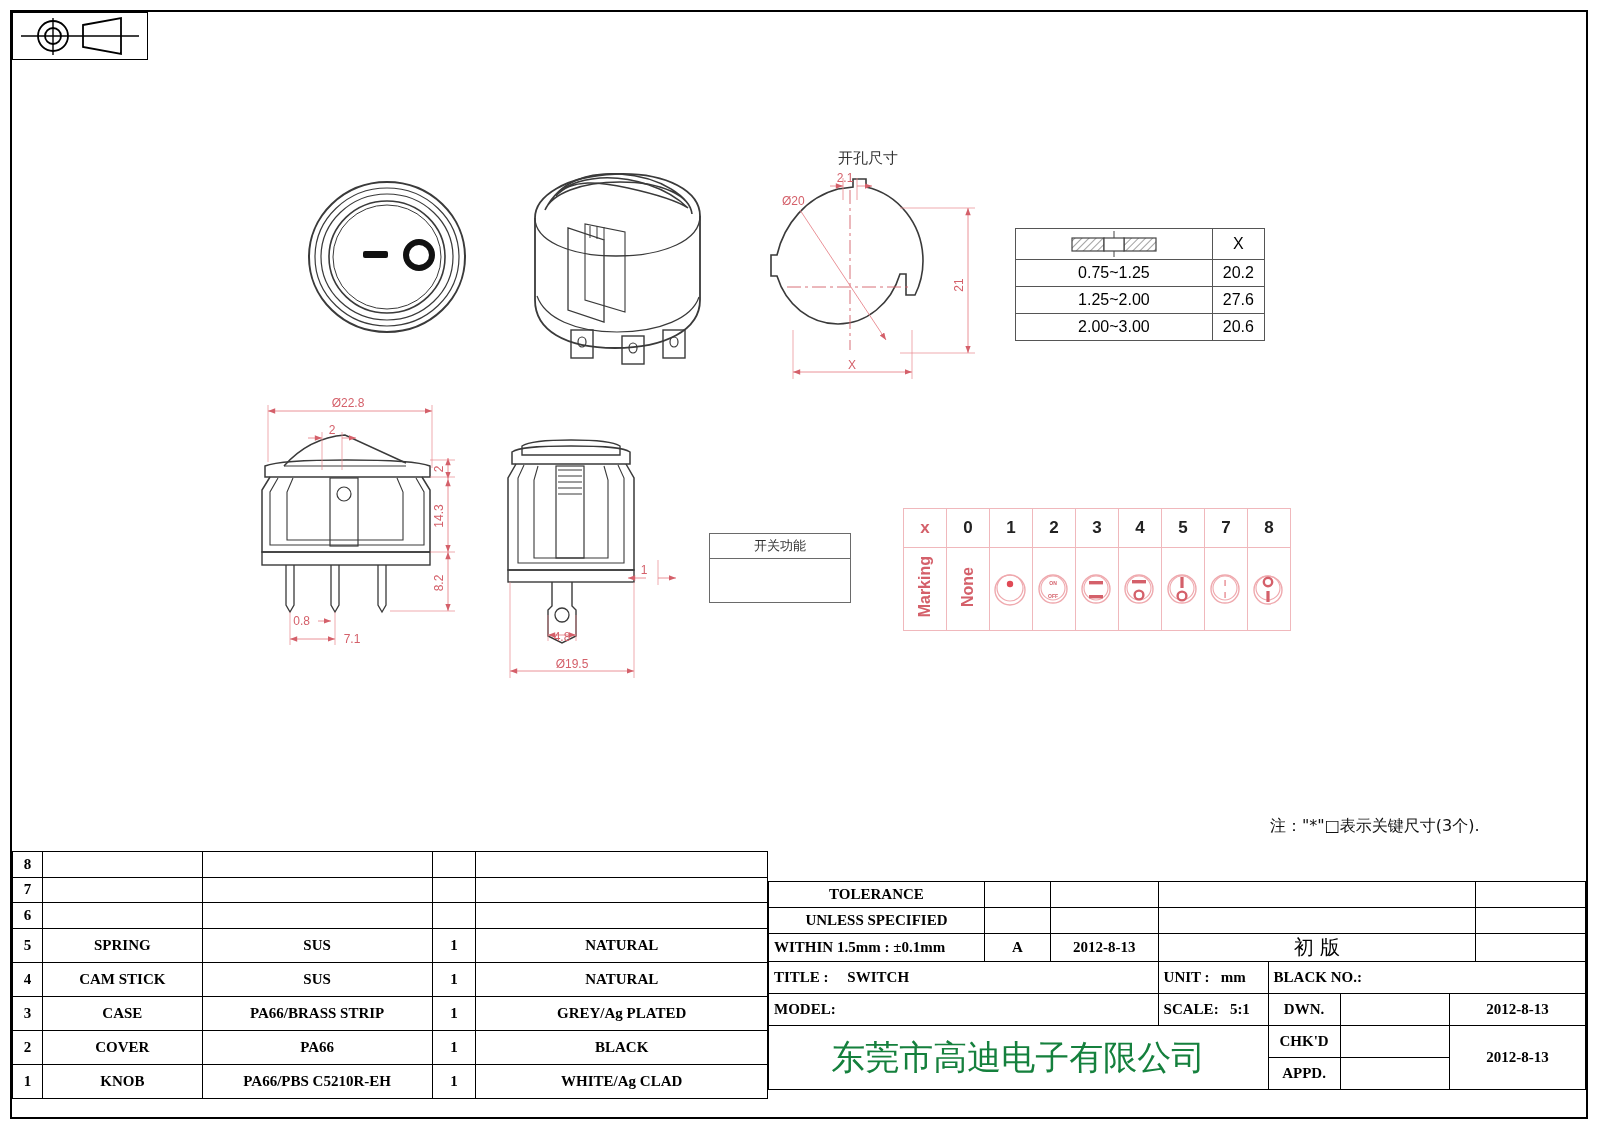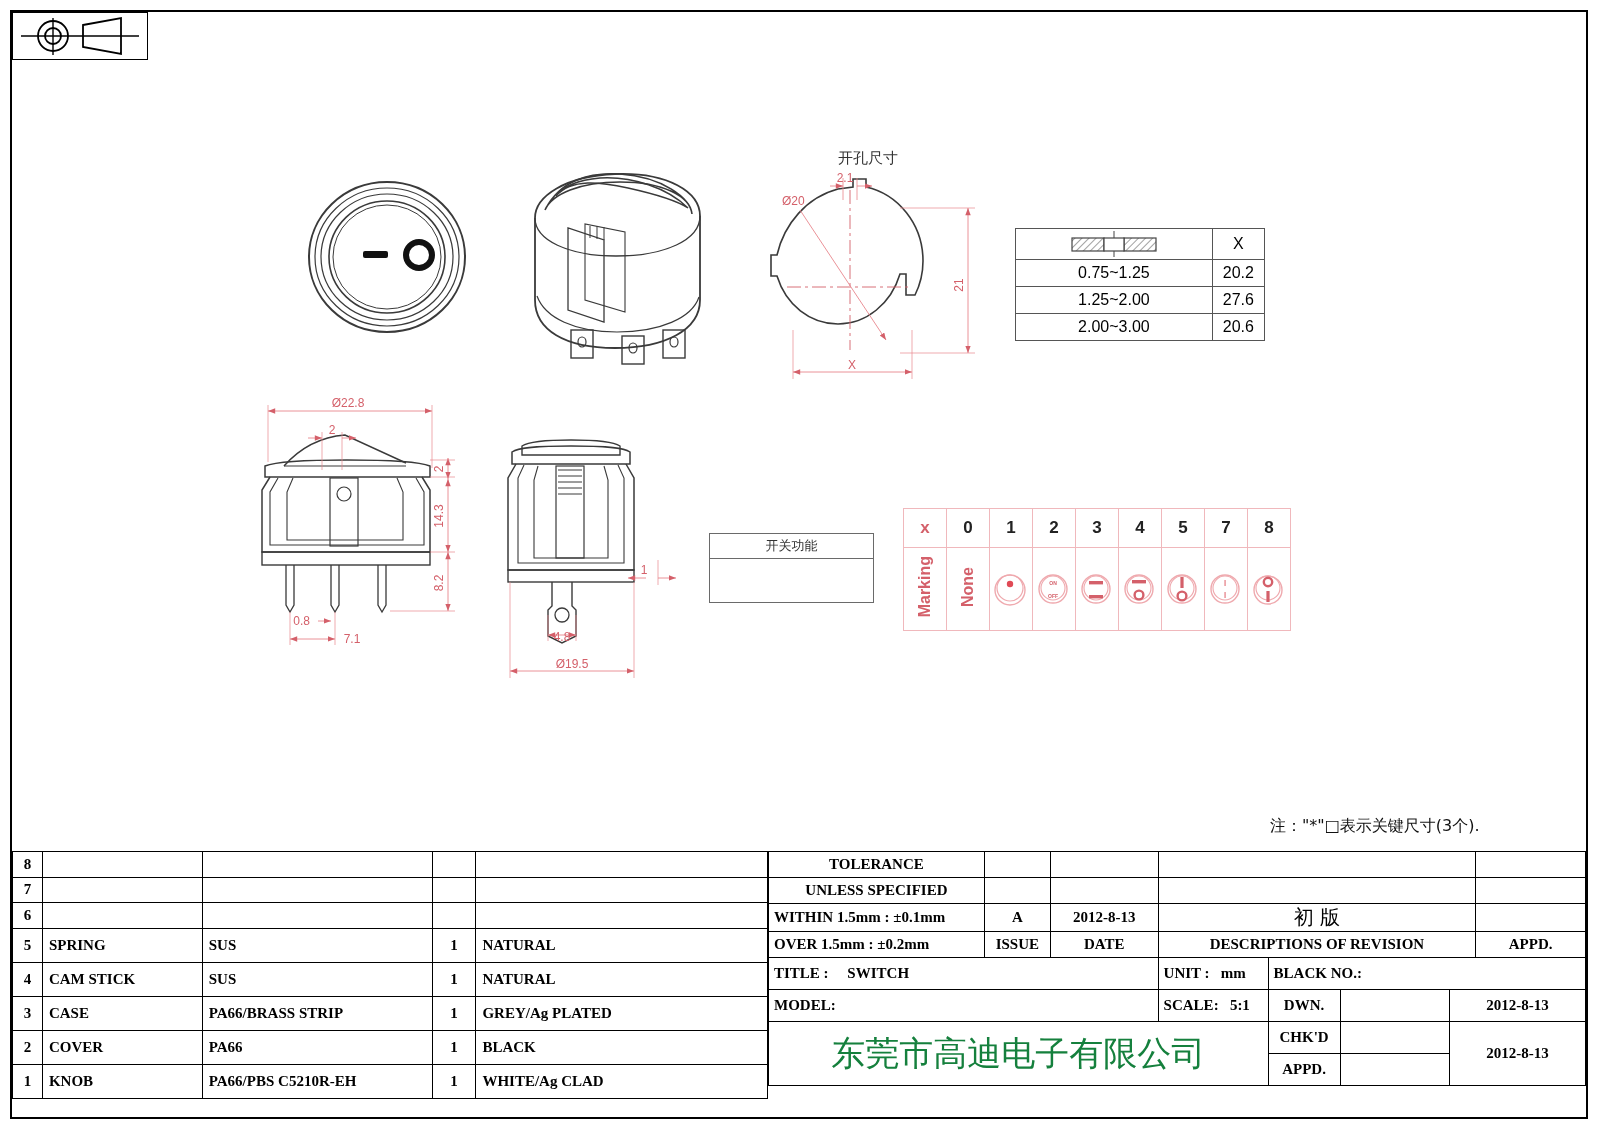--- a/index.html
+++ b/index.html
@@ -19,35 +19,35 @@
   .dimtable td.hd{height:30px;}
   
   .marktable{position:absolute;left:903px;top:508px;border-collapse:collapse;}
   .marktable td{border:1px solid #f0b8bc;width:42px;height:38px;text-align:center;vertical-align:middle;
                 font-family:"Liberation Sans",sans-serif;font-size:17px;font-weight:bold;color:#222;padding:0;}
   .marktable td.lbl{color:#d4606a;}
   .marktable tr.mk td{height:82px;}
   .vert{writing-mode:vertical-rl;transform:rotate(180deg);font-weight:bold;color:#d4606a;
         font-family:"Liberation Sans",sans-serif;font-size:16px;display:inline-block;}
   
-  .fnbox{position:absolute;left:709px;top:533px;width:165px;height:70px;border:1px solid #6a6a6a;box-sizing:border-box;background:#fff;}
+  .fnbox{position:absolute;left:709px;top:533px;width:142px;height:70px;border:1px solid #6a6a6a;box-sizing:border-box;background:#fff;}
   .fnbox .fh{height:24px;border-bottom:1px solid #6a6a6a;text-align:center;font-family:"DejaVu Sans",sans-serif;
              font-size:13px;color:#333;line-height:24px;}
   
   .note{position:absolute;left:1270px;top:816px;font-family:"DejaVu Sans",sans-serif;font-size:16px;color:#111;white-space:nowrap;}
   
   .tb{position:absolute;left:12px;top:851px;width:1574px;height:268px;}
   .tb table{border-collapse:collapse;}
   .parts{position:absolute;left:0;top:0;width:756px;border-collapse:collapse;
          font-family:"Liberation Serif",serif;font-weight:bold;font-size:15px;}
-  .parts td{border:1px solid #000;height:25.5px;padding:8px 6px;box-sizing:border-box;white-space:nowrap;}
+  .parts td{border:1px solid #000;height:25.5px;padding:8px 6px;box-sizing:border-box;white-space:nowrap;text-align:center;}
   .parts td.c{text-align:center;padding:0;}
   .cNo{width:30px;} .cPart{width:160px;} .cMat{width:230px;} .cQty{width:44px;} .cFin{width:292px;}
   .rblk{position:absolute;left:756px;top:0;width:818px;}
-  .rblk table{width:818px;border-collapse:collapse;font-family:"Liberation Serif",serif;font-weight:bold;font-size:15px;}
+  .rblk table{width:818px;border-collapse:collapse;font-family:"Liberation Serif",serif;font-weight:bold;font-size:15px;margin-top:30px;}
   .rblk td{border:1px solid #000;padding:0 5px;box-sizing:border-box;white-space:nowrap;}
   .ctr{text-align:center;}
   .cn{font-family:"DejaVu Sans",sans-serif;font-weight:normal;}
   .company{font-family:"DejaVu Sans",sans-serif;font-size:34px;font-weight:normal;text-align:center;color:#15803d;}
 </style>
 </head>
 <body>
 
 <div id="sheet">
 
@@ -432,27 +432,20 @@
           <td>&nbsp;</td>
           <td>&nbsp;</td>
         </tr>
         <tr>
           <td style="height:26px;">WITHIN 1.5mm : ±0.1mm</td>
           <td class="ctr">A</td>
           <td class="ctr">2012-8-13</td>
           <td class="ctr cn" style="font-size:20px;">初  版</td>
           <td>&nbsp;</td>
         </tr>
-        <tr>
-          <td style="height:26px;">OVER 1.5mm : ±0.2mm</td>
-          <td class="ctr">ISSUE</td>
-          <td class="ctr">DATE</td>
-          <td class="ctr">DESCRIPTIONS OF REVISION</td>
-          <td class="ctr">APPD.</td>
-        </tr>
       </tbody>
         </table>
 
       <table style="margin-top:-1px;">
         <tbody>
             <tr>
           <td style="width:390px;height:32px;">
             <span>TITLE :</span>
             &nbsp;&nbsp;&nbsp;&nbsp;<span>SWITCH</span>
           </td>

